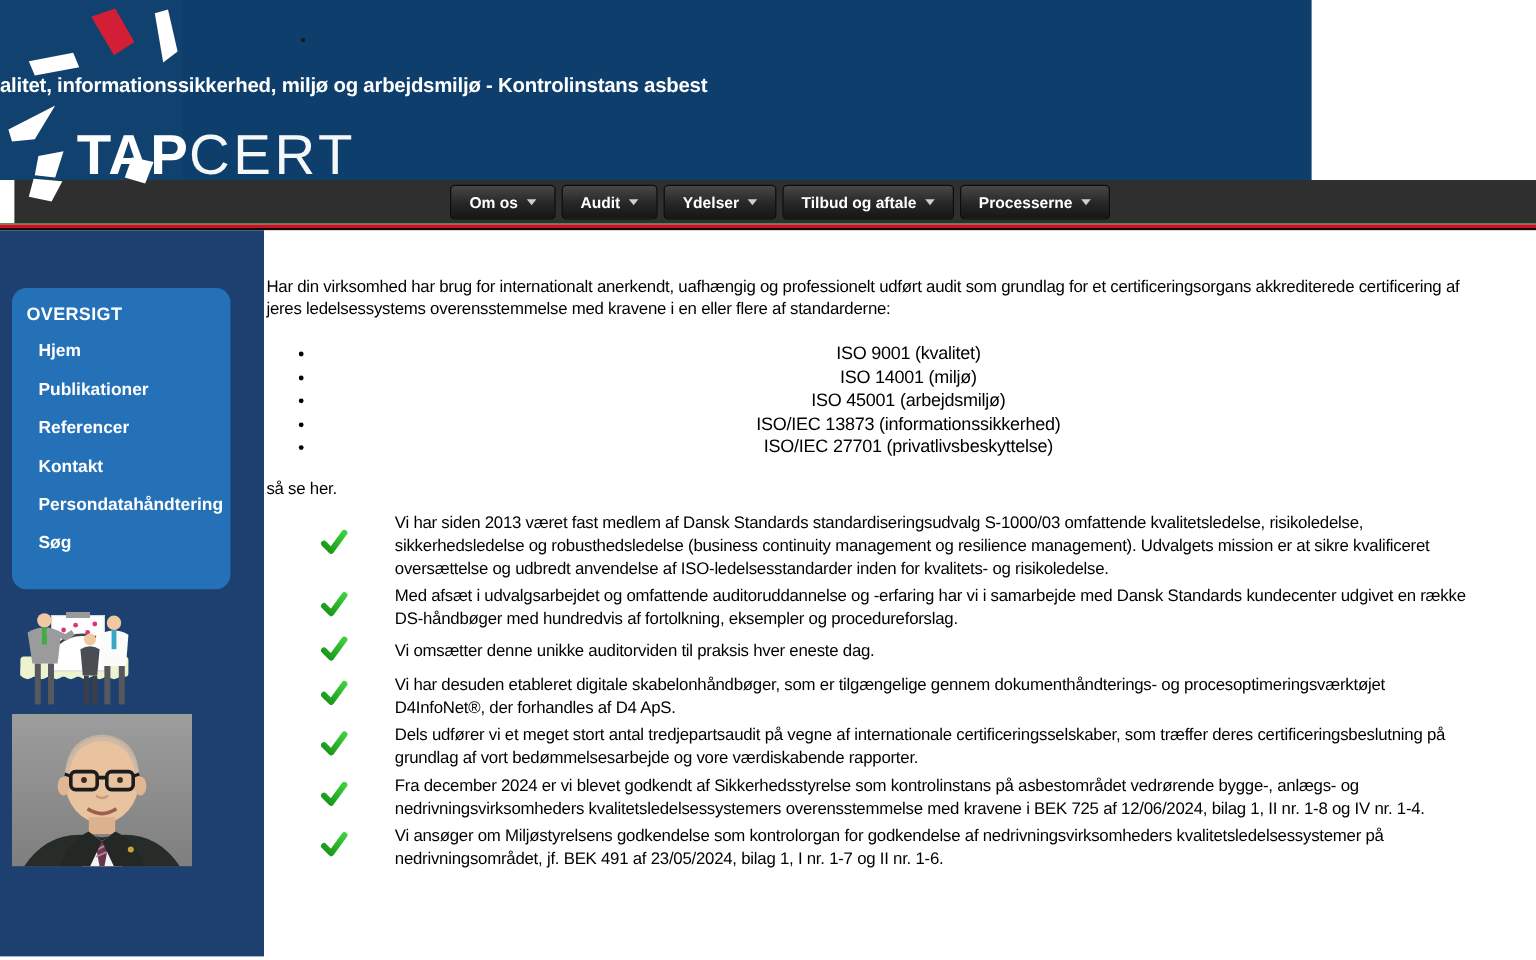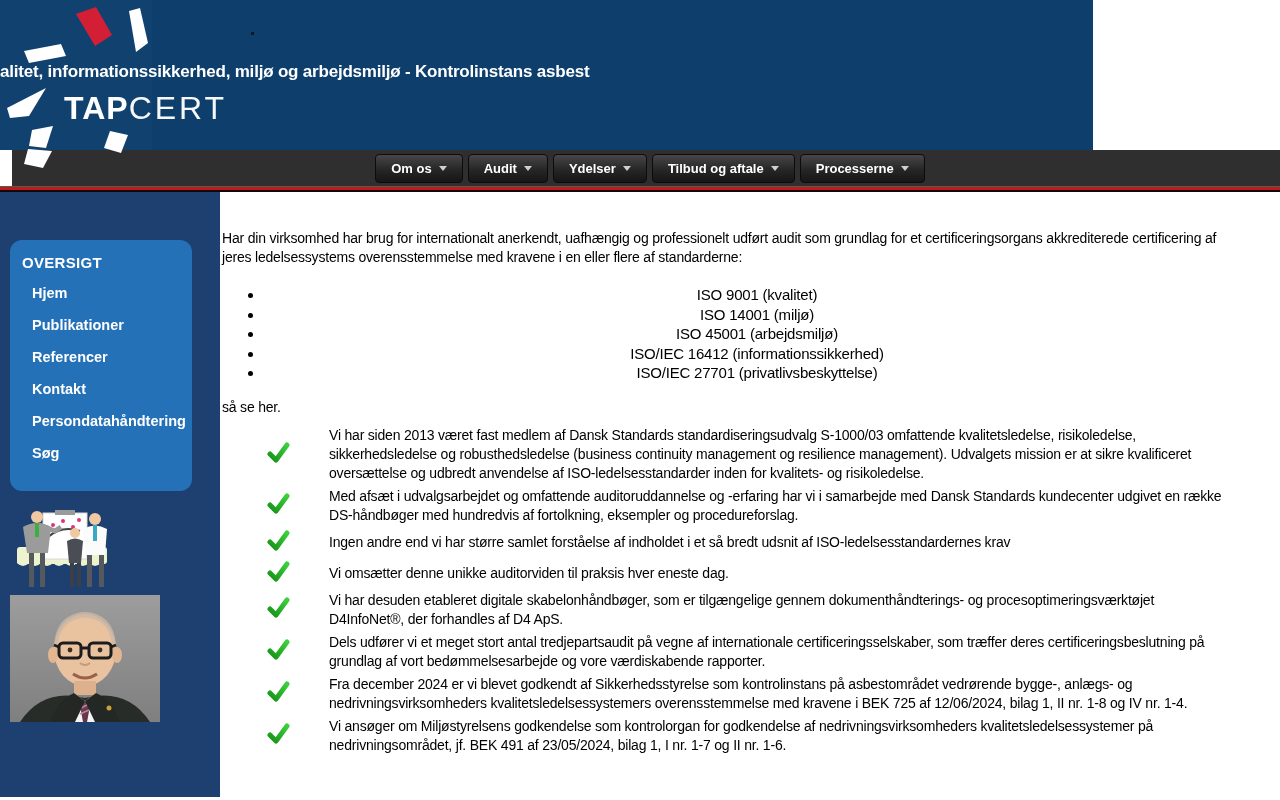--- a/index.html
+++ b/index.html
@@ -12,22 +12,22 @@
   html,body{width:1280px;height:800px;overflow:hidden;background:#fff;
     font-family:"Liberation Sans","DejaVu Sans",sans-serif;}
 
   
   .header{position:relative;width:1093px;height:150px;background:var(--header-bg);}
   .header-left-tint{position:absolute;left:0;top:0;width:152px;height:150px;
     background:var(--header-left-bg);}
   .logo-burst{position:absolute;left:0;top:0;width:200px;height:170px;}
   .header-title{position:absolute;left:0;top:62px;color:var(--text-light);
     font-size:17px;font-weight:700;letter-spacing:-0.2px;white-space:nowrap;z-index:3;}
-  .brand{position:absolute;left:64px;top:92px;z-index:2;color:var(--text-light);
-    font-size:32px;letter-spacing:1px;line-height:1;white-space:nowrap;}
+  .brand{position:absolute;left:64px;top:105px;z-index:2;color:var(--text-light);
+    font-size:47px;letter-spacing:1px;line-height:1;white-space:nowrap;}
   .brand .tap{font-weight:700;}
   .brand .cert{font-weight:400;letter-spacing:3px;opacity:.96;}
   .artifact-dot{position:absolute;left:251px;top:32px;width:3px;height:3px;
     background:#10181f;z-index:3;}
 
   
   .navbar{width:1276px;height:36px;background:var(--nav-bg);
     display:flex;justify-content:center;align-items:center;gap:5px;margin-left:12px;}
   .nav-btn{display:inline-flex;align-items:center;gap:7px;height:29px;
     padding:0 15px;border-radius:4px;border:1px solid #0c0c0c;cursor:pointer;
@@ -210,21 +210,21 @@
     <p class="intro">Har din virksomhed har brug for internationalt anerkendt, uafhængig og professionelt udført audit som grundlag for et certificeringsorgans akkrediterede certificering af jeres ledelsessystems overensstemmelse med kravene i en eller flere af standarderne:</p>
 
     <ul class="iso-list">
 
         <li>ISO 9001 (kvalitet)</li>
 
         <li>ISO 14001 (miljø)</li>
 
         <li>ISO 45001 (arbejdsmiljø)</li>
 
-        <li>ISO/IEC 16412 (informationssikkerhed)</li>
+        <li>ISO/IEC 13873 (informationssikkerhed)</li>
 
         <li>ISO/IEC 27701 (privatlivsbeskyttelse)</li>
       </ul>
 
     <p class="see-here">så se her.</p>
 
     <div class="checklist">
 
         <div class="check-row">
           <div class="check-cell">
@@ -249,34 +249,20 @@
                   <stop offset="0" stop-color="#169216"></stop>
                   <stop offset="1" stop-color="#3ecf3e"></stop>
                 </linearGradient>
               </defs>
               <path d="M3 13 L9 19 L20 4" fill="none" stroke="url(#ckg)" stroke-width="5" stroke-linecap="round" stroke-linejoin="round"></path>
             </svg>
           </div>
           <div class="check-text">Med afsæt i udvalgsarbejdet og omfattende auditoruddannelse og -erfaring har vi i samarbejde med Dansk Standards kundecenter udgivet en række DS-håndbøger med hundredvis af fortolkning, eksempler og procedureforslag.</div>
         </div>
 
-        <div class="check-row">
-          <div class="check-cell">
-            <svg width="23" height="23" viewBox="0 0 23 23" xmlns="http://www.w3.org/2000/svg">
-              <defs>
-                <linearGradient id="ckg" x1="0" y1="1" x2="1" y2="0">
-                  <stop offset="0" stop-color="#169216"></stop>
-                  <stop offset="1" stop-color="#3ecf3e"></stop>
-                </linearGradient>
-              </defs>
-              <path d="M3 13 L9 19 L20 4" fill="none" stroke="url(#ckg)" stroke-width="5" stroke-linecap="round" stroke-linejoin="round"></path>
-            </svg>
-          </div>
-          <div class="check-text">Ingen andre end vi har større samlet forståelse af indholdet i et så bredt udsnit af ISO-ledelsesstandardernes krav</div>
-        </div>
 
         <div class="check-row">
           <div class="check-cell">
             <svg width="23" height="23" viewBox="0 0 23 23" xmlns="http://www.w3.org/2000/svg">
               <defs>
                 <linearGradient id="ckg" x1="0" y1="1" x2="1" y2="0">
                   <stop offset="0" stop-color="#169216"></stop>
                   <stop offset="1" stop-color="#3ecf3e"></stop>
                 </linearGradient>
               </defs>

